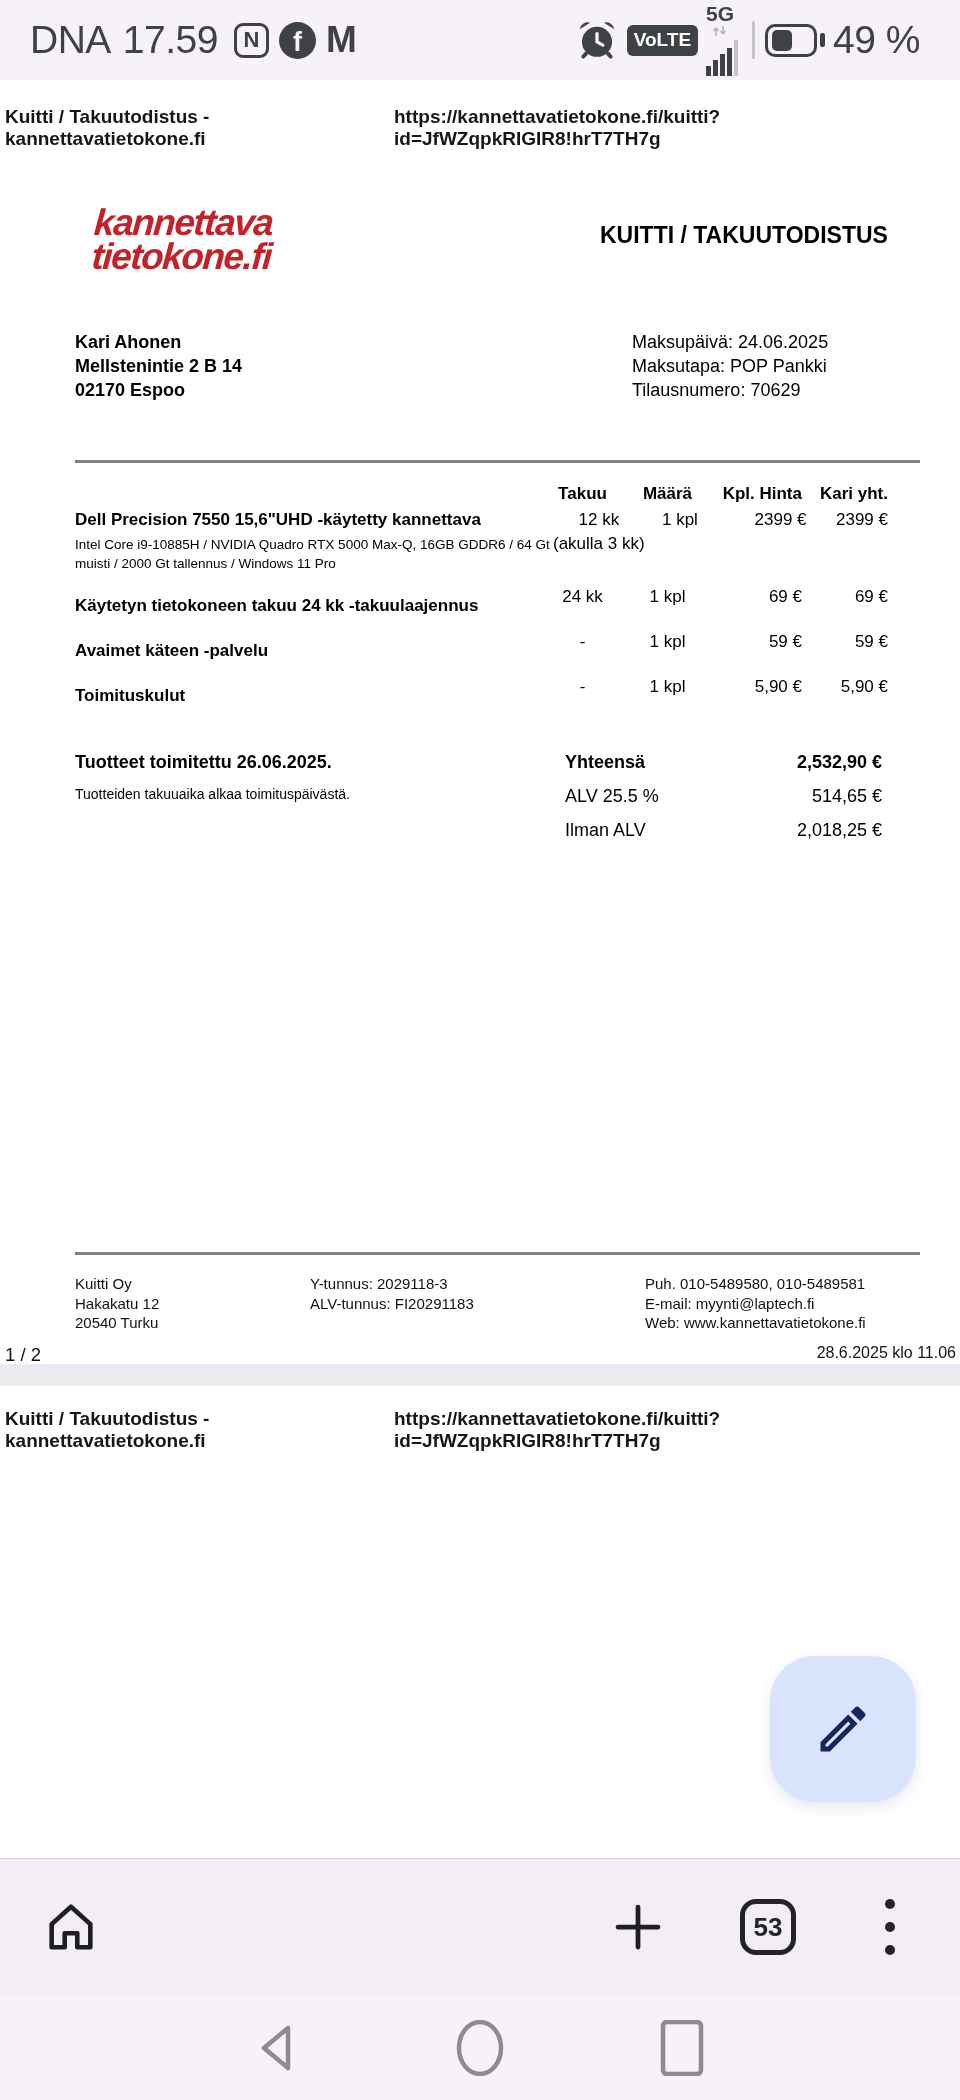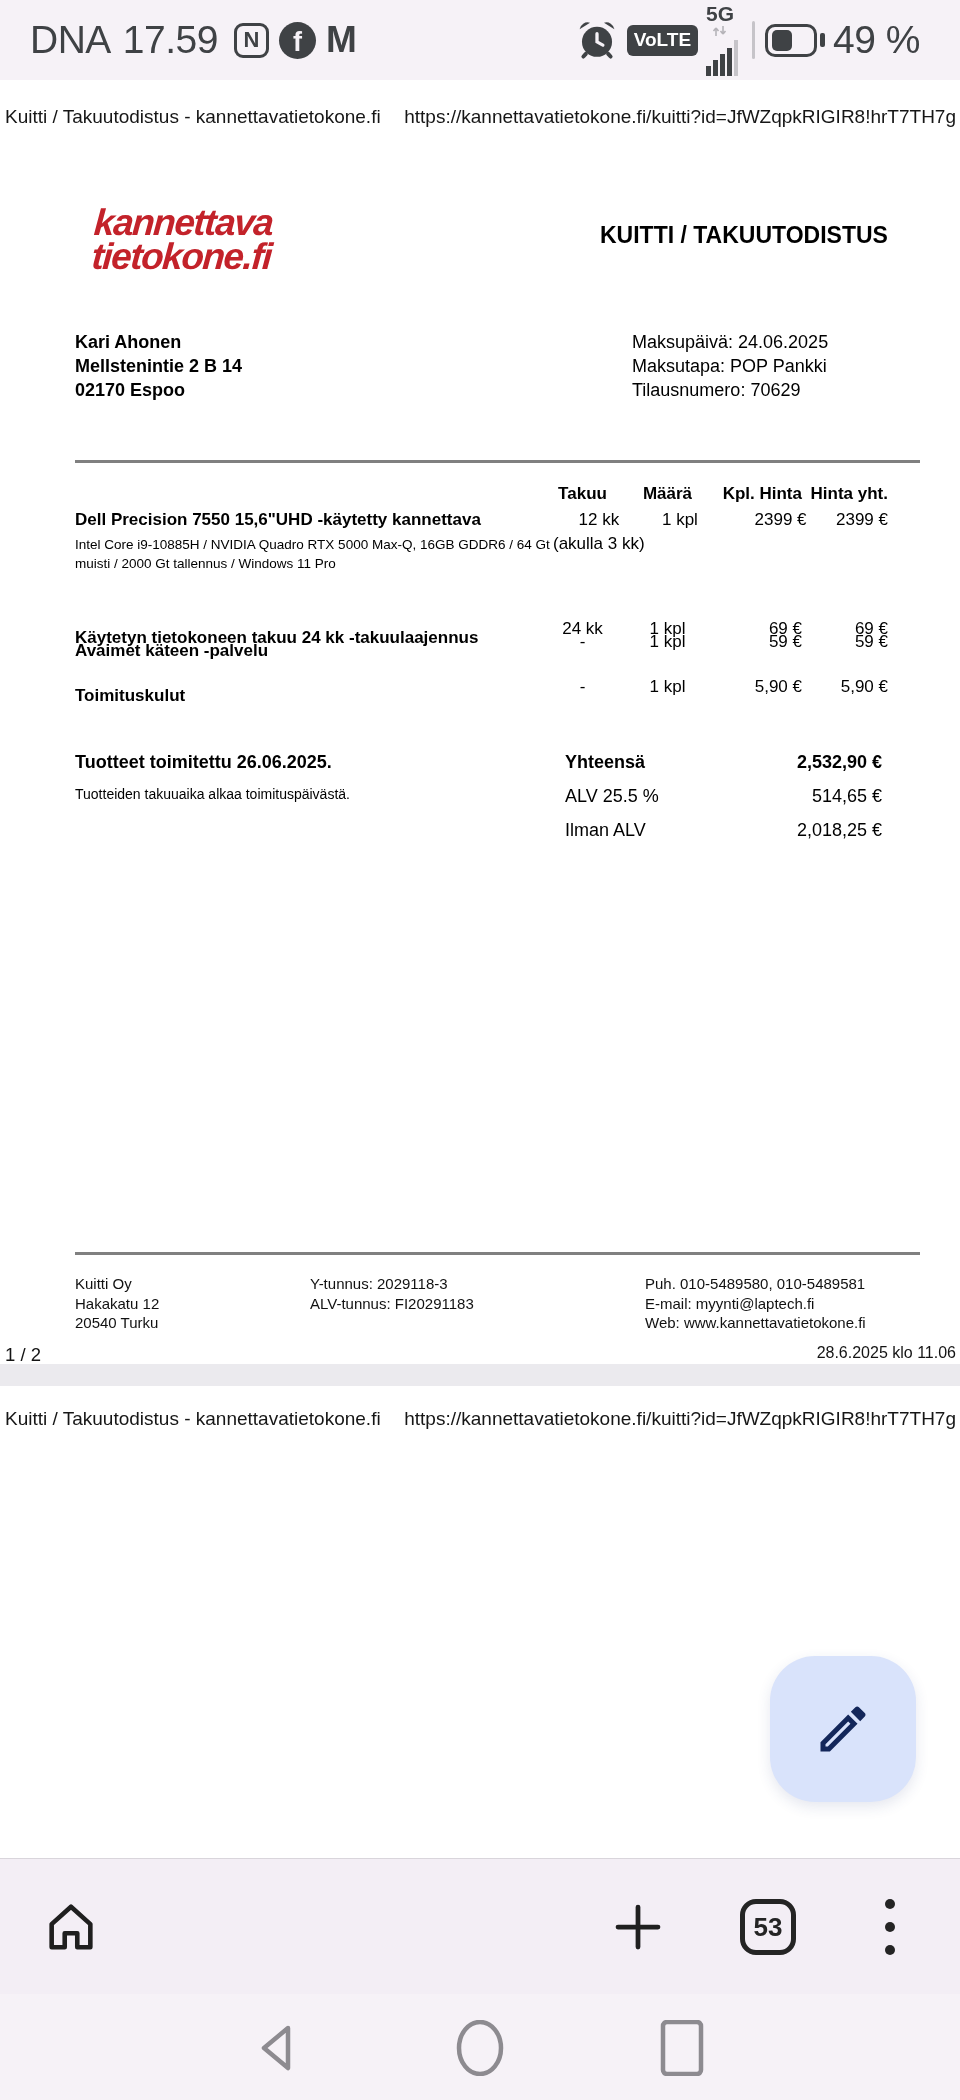--- a/index.html
+++ b/index.html
@@ -30,21 +30,21 @@
   .battery { display:flex; align-items:center; margin-right:8px; }
   .bat-body { width:52px; height:33px; border:3.5px solid #3f4245; border-radius:10px; display:flex; align-items:center; padding-left:4px; }
   .bat-fill { width:20px; height:21px; background:#3f4245; border-radius:5px; }
   .bat-nub { width:5px; height:14px; background:#3f4245; border-radius:2px; margin-left:3px; }
 
   
   .page1 { top:80px; left:0; width:960px; height:1284px; background:#ffffff; }
   .page2 { top:1386px; left:0; width:960px; height:472px; background:#ffffff; }
   .sep-band { top:1364px; left:0; width:960px; height:22px; background:#ebeaee; }
 
-  .print-header { left:5px; right:4px; display:flex; justify-content:space-between; font-size:19px; color:#161616; }
+  .print-header { left:5px; right:4px; display:flex; justify-content:space-between; font-size:19px; color:#161616;font-weight:bold; }
   .ph1 { top:26px; }
   .ph2 { top:22px; }
 
   .logo { left:93px; top:126px; font-size:37px; font-weight:bold; font-style:italic; color:#c3222a; line-height:0.92; letter-spacing:-1.5px; transform:skewX(-4deg); }
   .doc-title { left:600px; top:142px; font-size:23px; font-weight:bold; color:#000; }
 
   .customer { left:75px; top:250px; font-size:18px; font-weight:bold; line-height:24px; color:#000; }
   .payment { left:632px; top:250px; font-size:18px; line-height:24px; color:#000; }
 
   .rule { left:75px; width:845px; height:3px; background:#808080; }
@@ -52,21 +52,21 @@
   .rule2 { top:1172px; }
 
   .trow { left:75px; width:845px; display:flex; align-items:flex-start; font-size:17px; color:#000; }
   .c-name { flex:1; }
   .c-takuu { width:95px; text-align:center; white-space:nowrap; }
   .c-maara { width:75px; text-align:center; }
   .c-kpl { width:105px; text-align:right; padding-right:8px; }
   .c-yht { width:110px; text-align:right; padding-right:32px; }
   .t-head { top:404px; font-weight:bold; }
   .t-row1 { top:430px; }
-  .t-row2 { top:507px;margin-top:32px; }
+  .t-row2 { top:507px; }
   .t-row3 { top:552px; }
   .t-row4 { top:597px; }
   .prod-name { font-weight:bold; }
   .name-low { padding-top:9px; }
   .prod-desc { width:478px; font-size:13.5px; line-height:18.5px; margin-top:6px; font-weight:normal; }
   .takuu-note { margin-top:4px; }
 
   .note1 { left:75px; top:672px; font-size:18px; font-weight:bold; color:#000; }
   .note2 { left:75px; top:706px; font-size:14px; color:#000; }
   .totals { left:565px; top:672px; width:317px; font-size:18px; color:#000; }
@@ -179,21 +179,21 @@
     <div>Tilausnumero: 70629</div>
   </div>
 
   <div class="abs rule rule1"></div>
 
   <div class="abs trow t-head">
     <span class="c-name"></span>
     <span class="c-takuu">Takuu</span>
     <span class="c-maara">Määrä</span>
     <span class="c-kpl">Kpl. Hinta</span>
-    <span class="c-yht">Hinta yht.</span>
+    <span class="c-yht">Kari yht.</span>
   </div>
 
   <div class="abs trow t-row1">
     <span class="c-name">
       <div class="prod-name">Dell Precision 7550 15,6"UHD -käytetty kannettava</div>
       <div class="prod-desc">Intel Core i9-10885H / NVIDIA Quadro RTX 5000 Max-Q, 16GB GDDR6 / 64 Gt muisti / 2000 Gt tallennus / Windows 11 Pro</div>
     </span>
     <span class="c-takuu">
       <div>12 kk</div>
       <div class="takuu-note">(akulla 3 kk)</div>

